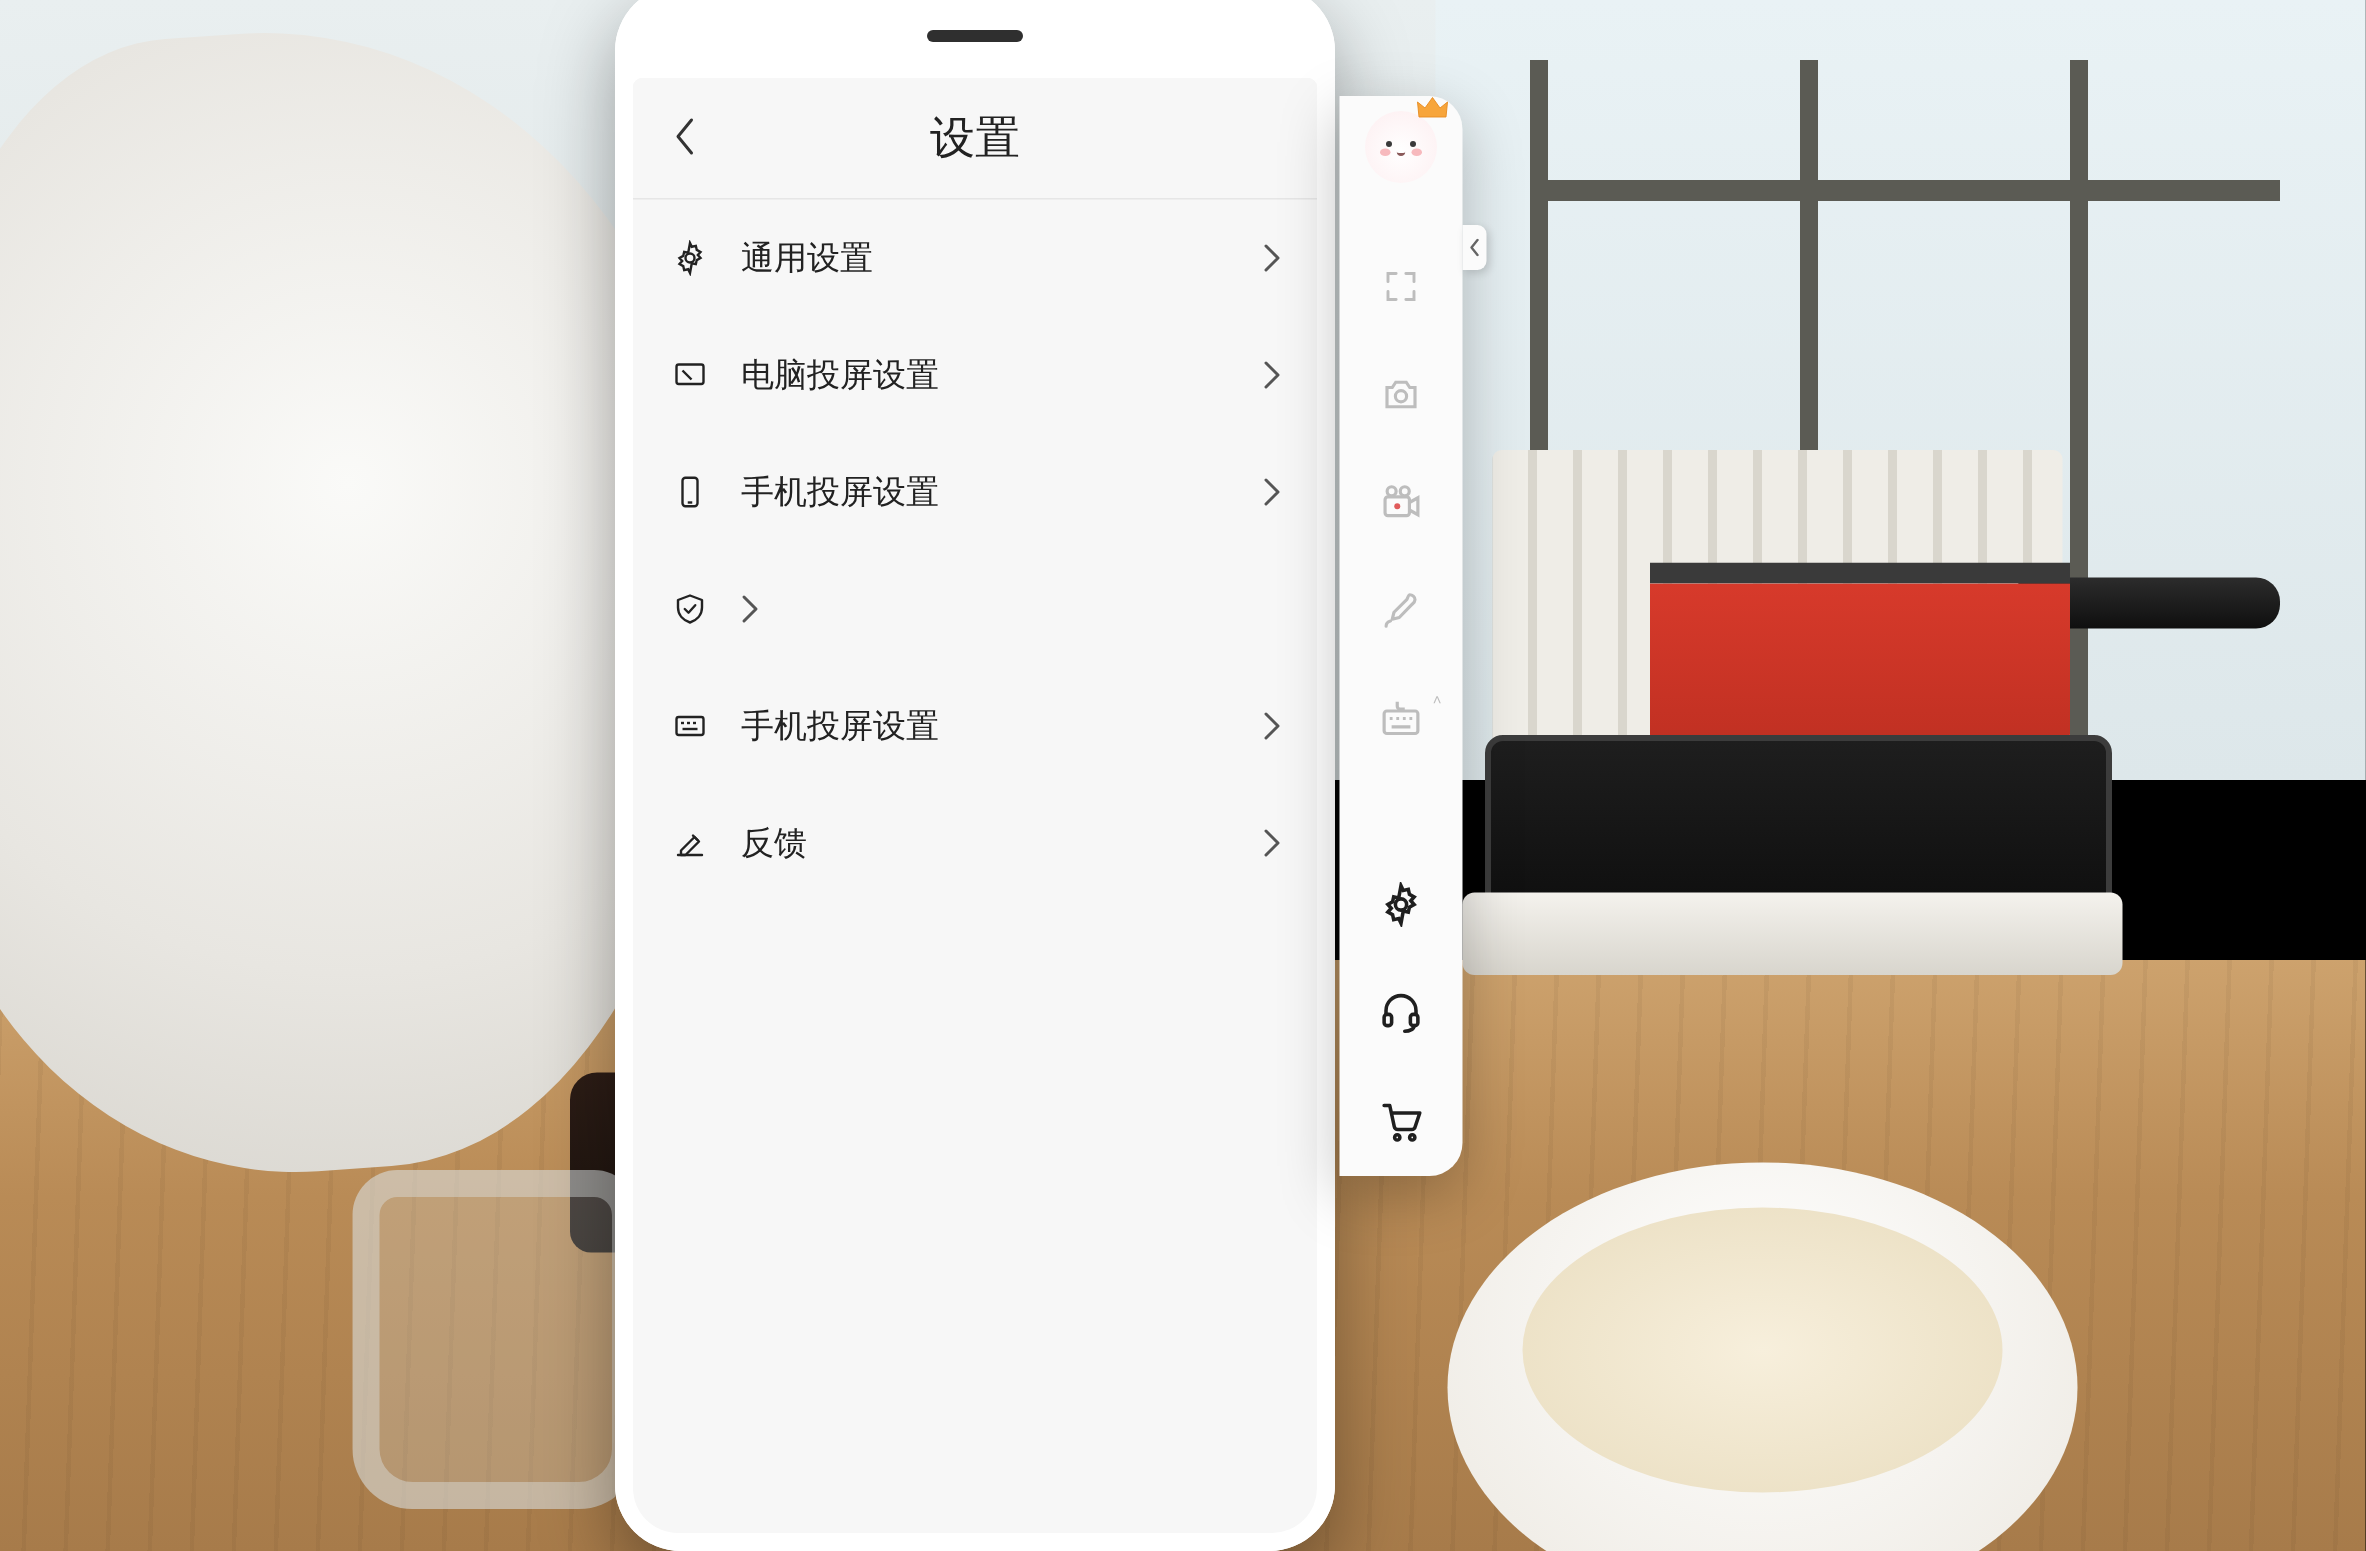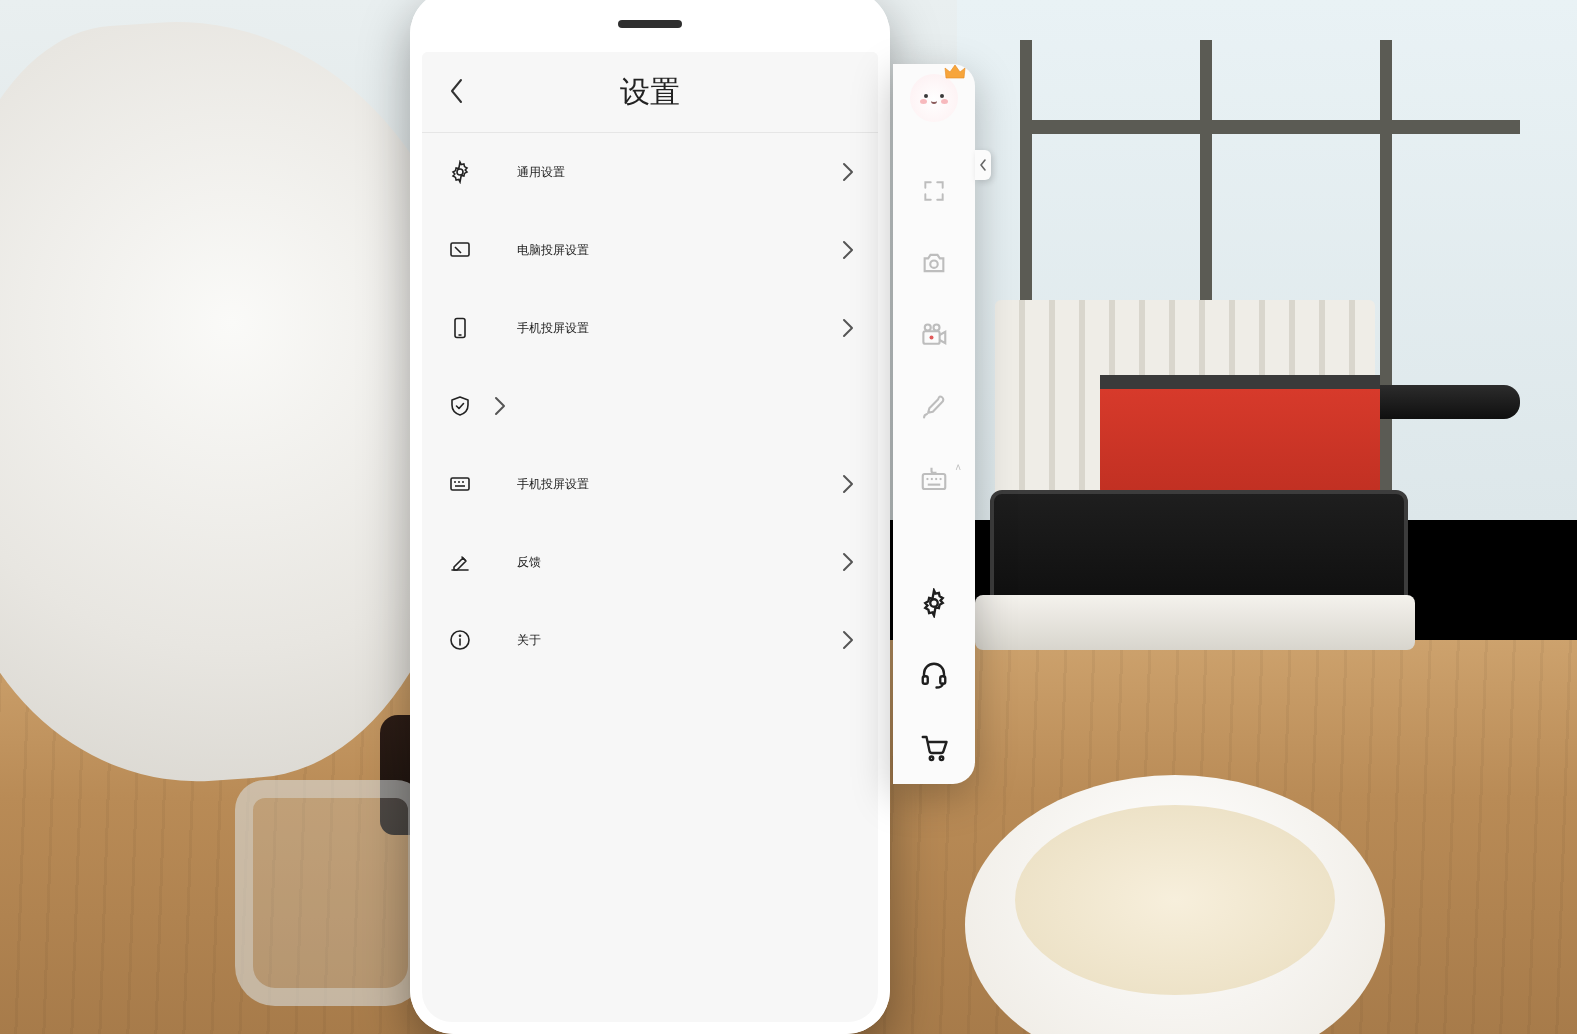--- a/index.html
+++ b/index.html
@@ -29,21 +29,21 @@
   .phone{position:absolute;left:410px;top:-10px;width:480px;height:1044px;background:#fff;border-radius:44px;box-shadow:inset 0 0 0 8px #fff, 0 20px 50px rgba(0,0,0,0.35);} 
   .phone-notch{position:absolute;left:50%;top:30px;transform:translateX(-50%);width:64px;height:8px;border-radius:5px;background:#2f2f2f;}
   .phone-screen{position:absolute;left:12px;right:12px;top:62px;bottom:12px;background:#f7f7f7;border-radius:6px 6px 30px 30px;overflow:hidden;}
   .titlebar{height:80px;display:flex;align-items:center;justify-content:center;position:relative;border-bottom:1px solid #e6e6e6;background:#f7f7f7;}
   .titlebar .back{position:absolute;left:20px;top:24px;width:30px;height:30px;display:flex;align-items:center;justify-content:center;}
   .titlebar h1{margin:0;font-size:30px;font-weight:400;color:#222;}
   .menu-list{padding:0 10px;}
   .row{display:flex;align-items:center;height:78px;padding:0 14px;cursor:pointer;}
   .row+.row{}
   .row .icon{width:28px;height:28px;margin-right:20px;display:flex;align-items:center;justify-content:center;color:#222;}
-  .row .label{flex:1;font-size:12px;color:#222;margin-left:23px;}
+  .row .label{flex:1;font-size:22px;color:#222;}
   .row .chev{color:#555;}
   svg{display:block;}
 
   
   .sidepanel{position:absolute;left:893px;top:64px;width:82px;height:710px;background:#fbfbfb;border-radius:0 22px 22px 0;box-shadow:0 12px 40px rgba(0,0,0,0.25);display:flex;flex-direction:column;align-items:center;padding-top:10px;gap:32px;}
   .collapse-tab{position:absolute;left:975px;top:150px;width:16px;height:30px;background:#fbfbfb;border-radius:0 6px 6px 0;display:flex;align-items:center;justify-content:center;color:#555;font-size:12px;box-shadow:2px 2px 6px rgba(0,0,0,0.15);}
   .side-icon{width:30px;height:30px;display:flex;align-items:center;justify-content:center;color:#bdbdbd;cursor:pointer;}
   .side-icon.active{color:#1f1f1f;}
   .avatar{width:48px;height:48px;border-radius:50%;background:radial-gradient(circle at 50% 55%,#fff,#fdeef0);position:relative;display:flex;align-items:center;justify-content:center;margin-bottom:4px;}
   .avatar .face{position:relative;width:32px;height:26px;}
@@ -182,35 +182,20 @@
             </svg>
         </span>
         <span class="label">反馈</span>
         <span class="chev">
             <svg width="12" height="20" viewBox="0 0 12 20" stroke="currentColor" stroke-width="2" fill="none" stroke-linecap="round" stroke-linejoin="round">
               <polyline points="2,2 10,10 2,18"></polyline>
             </svg>
           </span>
       </div>
 
-      <div class="row">
-        <span class="icon">
-          <svg width="24" height="24" viewBox="0 0 24 24" fill="none" stroke="currentColor" stroke-width="1.6" stroke-linecap="round">
-              <circle cx="12" cy="12" r="9"></circle>
-              <line x1="12" y1="11" x2="12" y2="17"></line>
-              <circle cx="12" cy="7.8" r="0.5" fill="currentColor"></circle>
-            </svg>
-        </span>
-        <span class="label">关于</span>
-        <span class="chev">
-            <svg width="12" height="20" viewBox="0 0 12 20" stroke="currentColor" stroke-width="2" fill="none" stroke-linecap="round" stroke-linejoin="round">
-              <polyline points="2,2 10,10 2,18"></polyline>
-            </svg>
-          </span>
-      </div>
 
 
     </div>
   </div>
 </div>
 
 <div class="sidepanel">
   <div class="avatar">
     <div class="crown">
       <svg width="22" height="16" viewBox="0 0 22 16">

